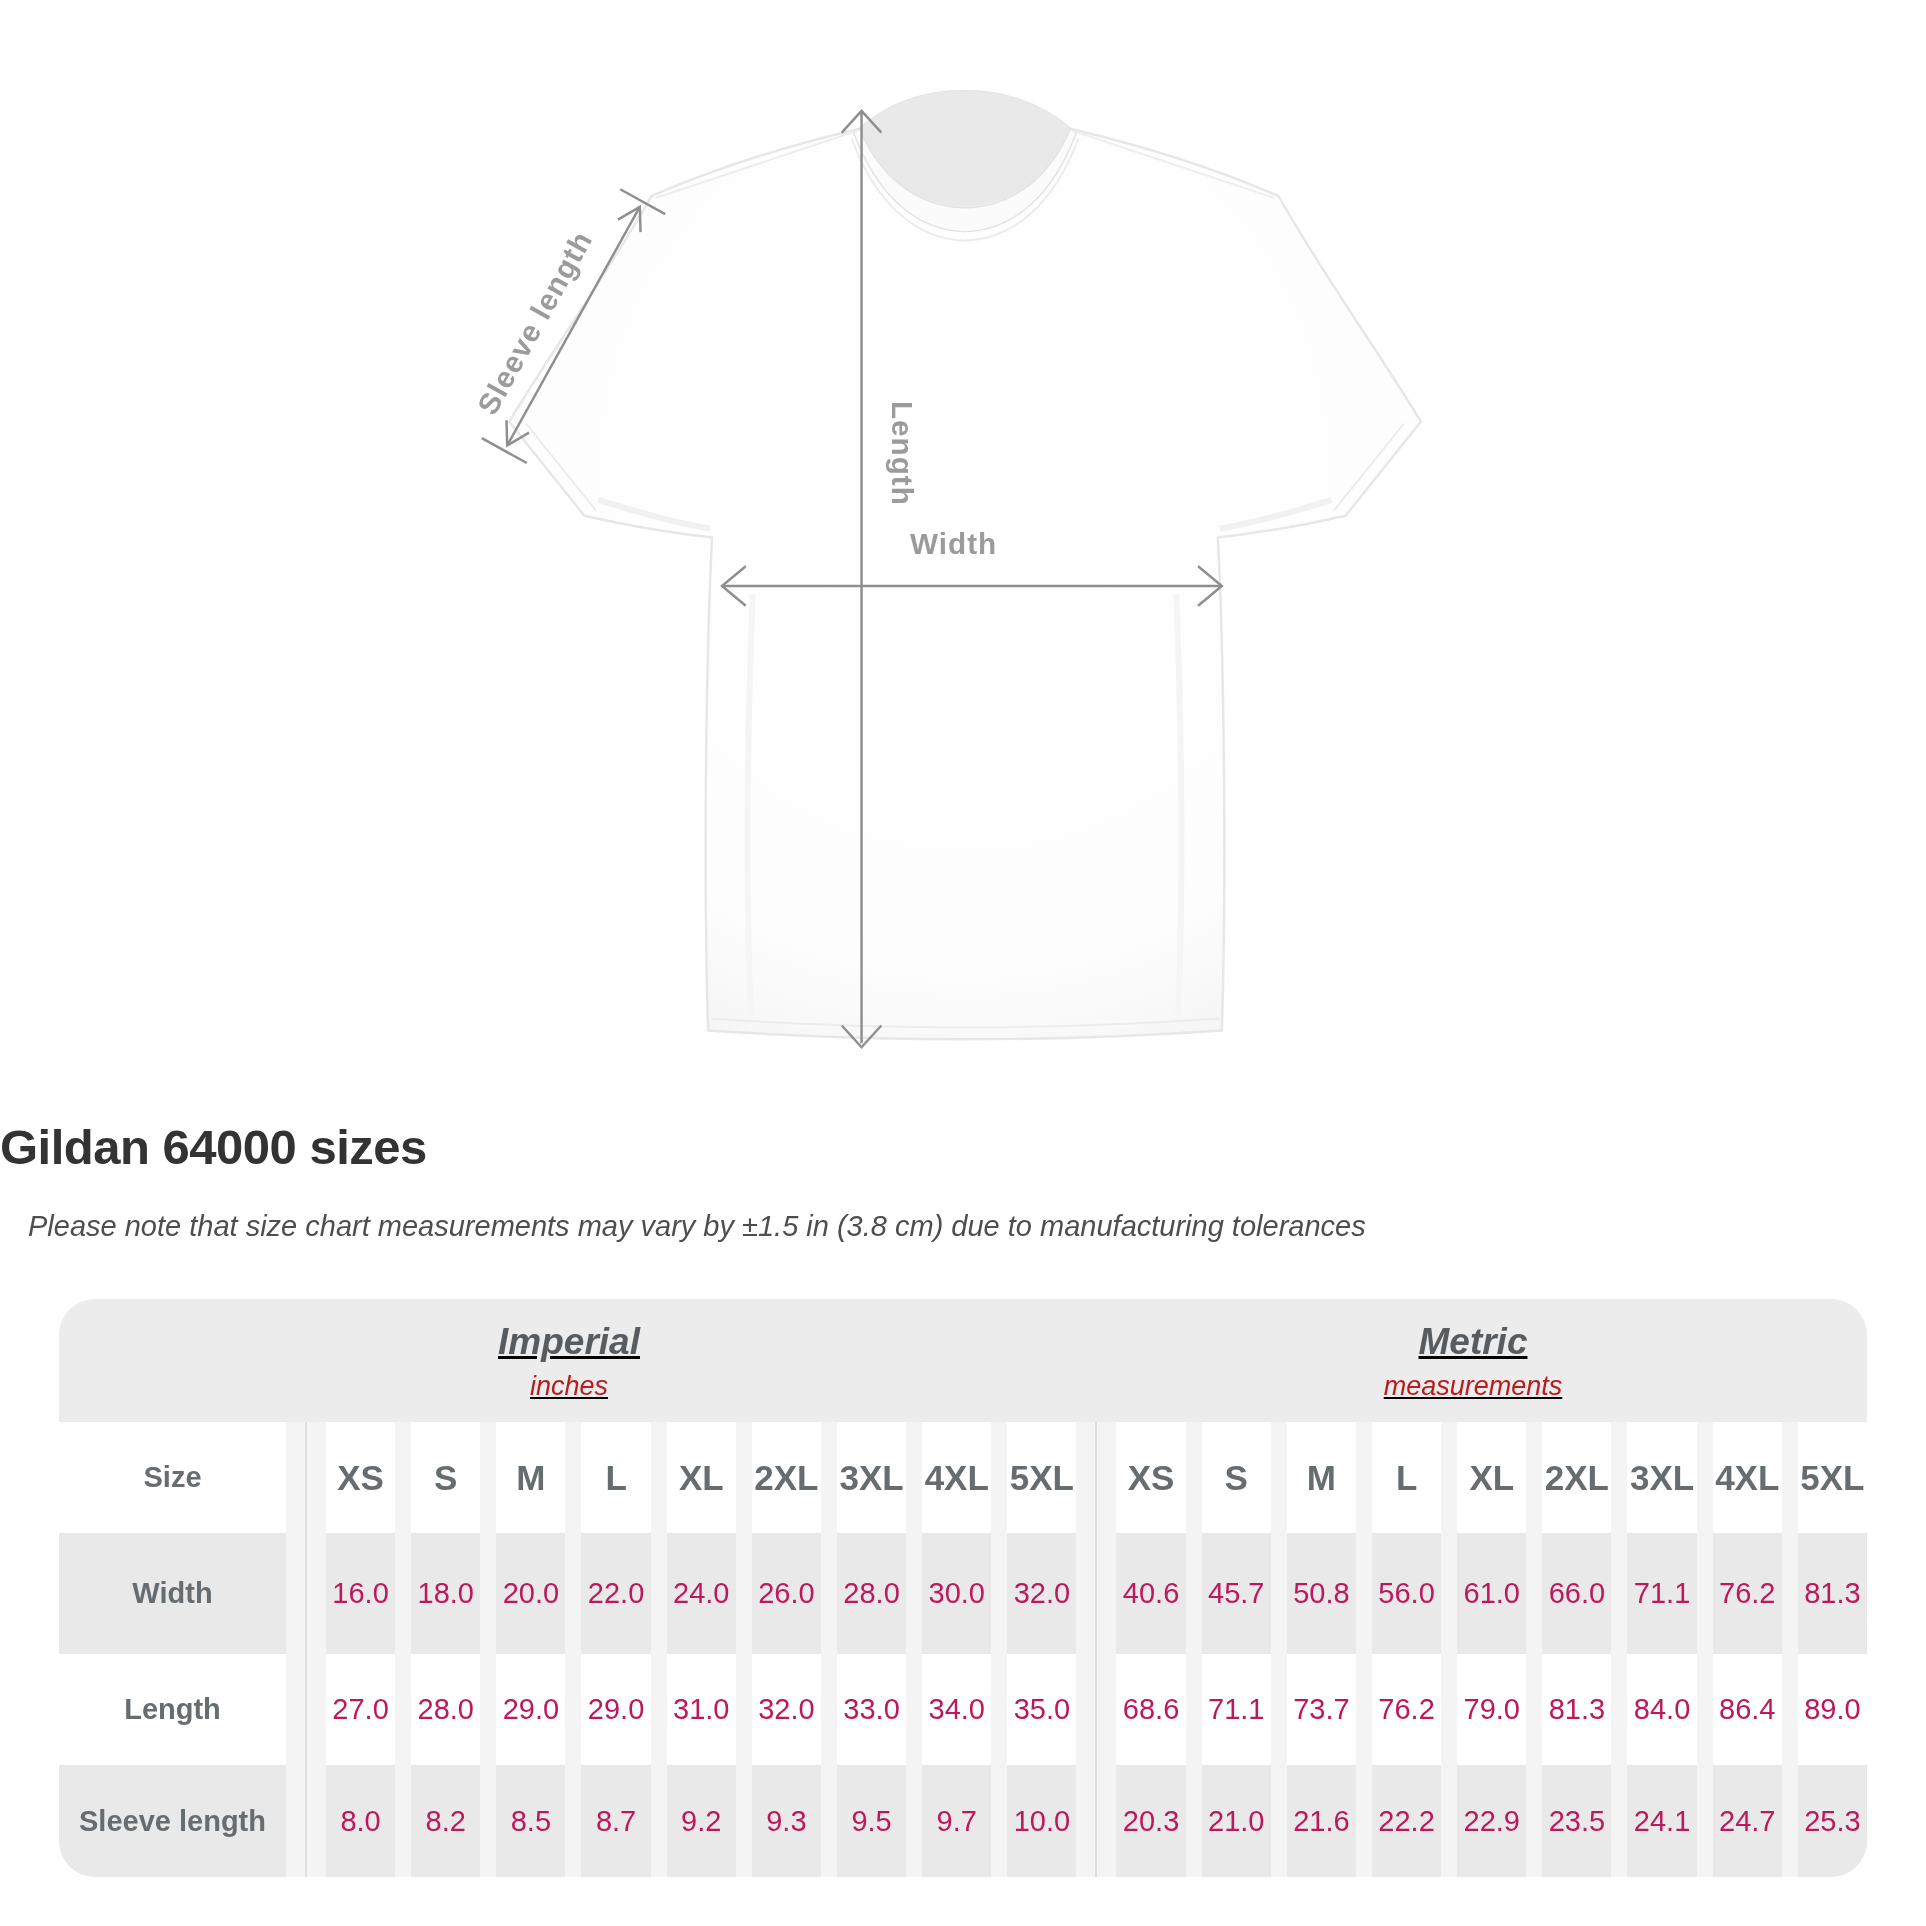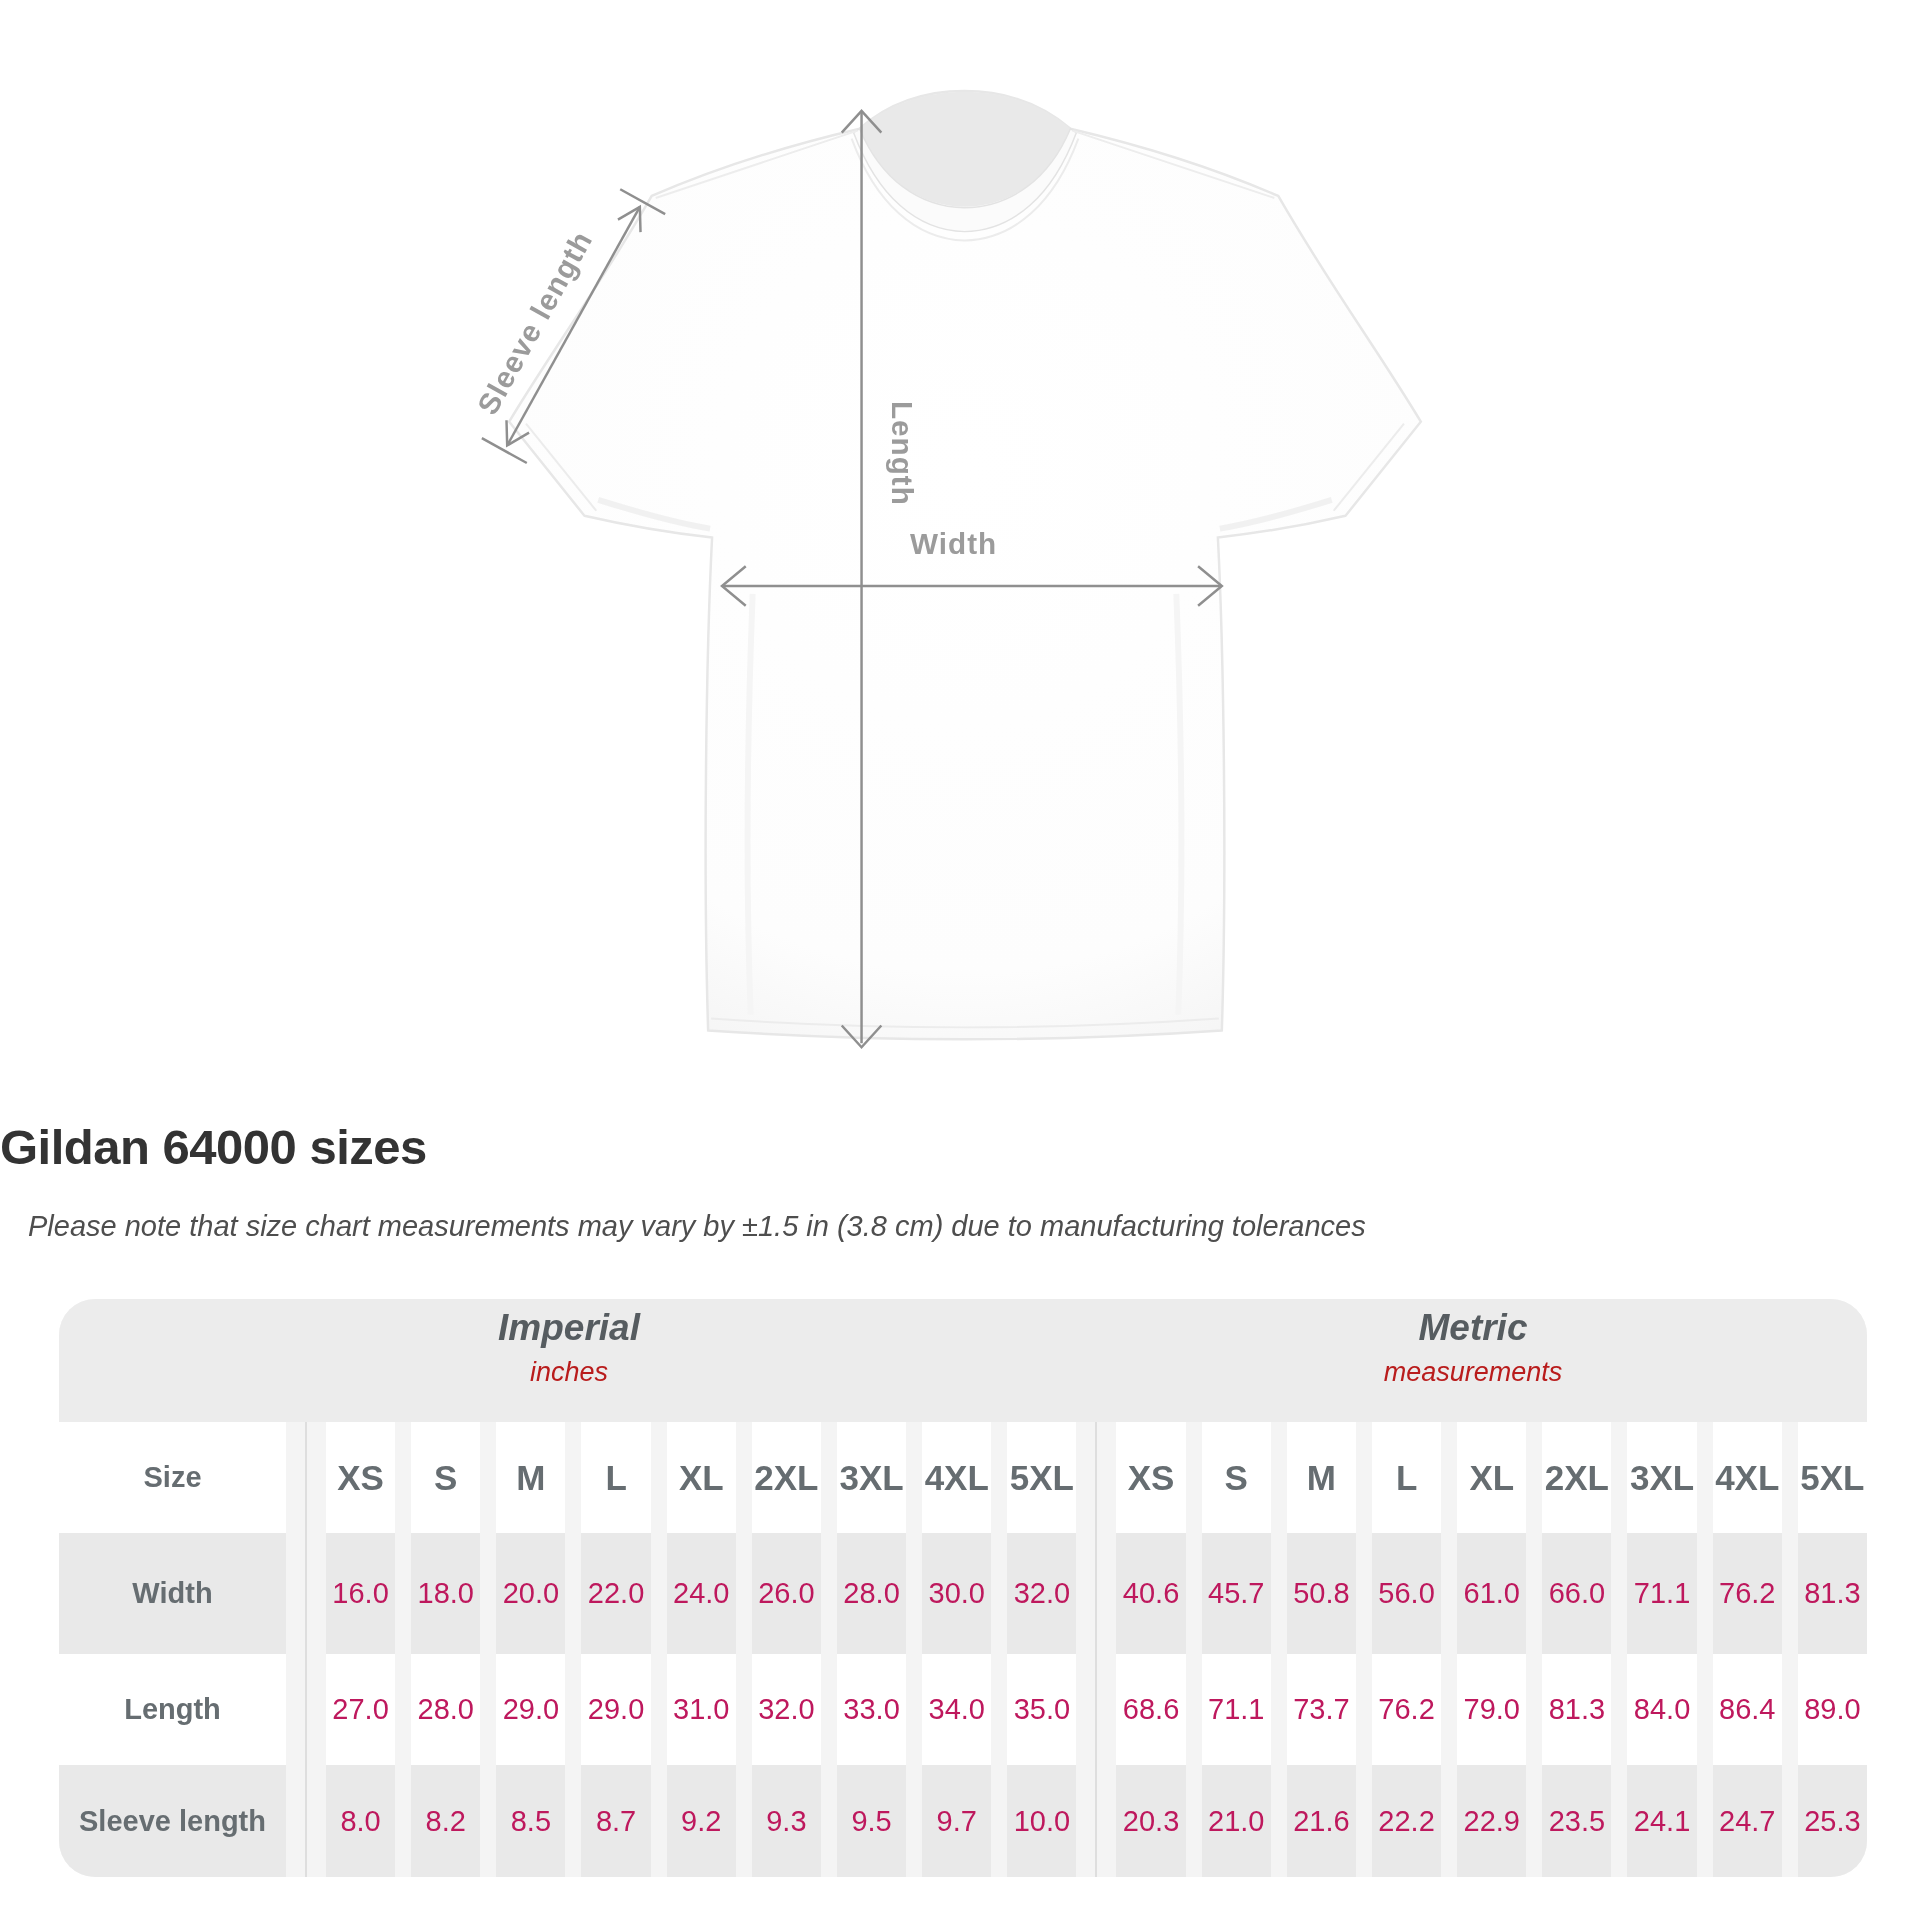--- a/index.html
+++ b/index.html
@@ -22,21 +22,21 @@
   .page-note{
     position:absolute;top:1210px;left:0;width:100%;
     font-style:italic;font-size:29px;color:#4e4e4e;margin-left:28px;
   }
   
   .size-table{
     position:absolute;left:59px;top:1299px;width:1808px;height:578px;
     border-radius:36px;overflow:hidden;background:#f4f4f4;
   }
   .band{display:flex;height:123px;background:#ececec;}
-  .band .half{display:flex;flex-direction:column;align-items:center;justify-content:flex-start;padding-top:8px;}
+  .band .half{display:flex;flex-direction:column;align-items:center;justify-content:flex-start;padding-top:22px;text-decoration:underline;}
   .band .half.imp{width:1020px;}
   .band .half.met{flex:1;}
   .band-title{font-size:37px;font-weight:bold;font-style:italic;color:#565c60;}
   .band-sub{font-size:27px;font-style:italic;color:#b91c1c;margin-top:8px;text-align:right;}
   .trow{
     display:grid;
     grid-template-columns:227px 8px repeat(9,1fr) 8px repeat(9,1fr);
     column-gap:2px;
     gap:16px;
   }

